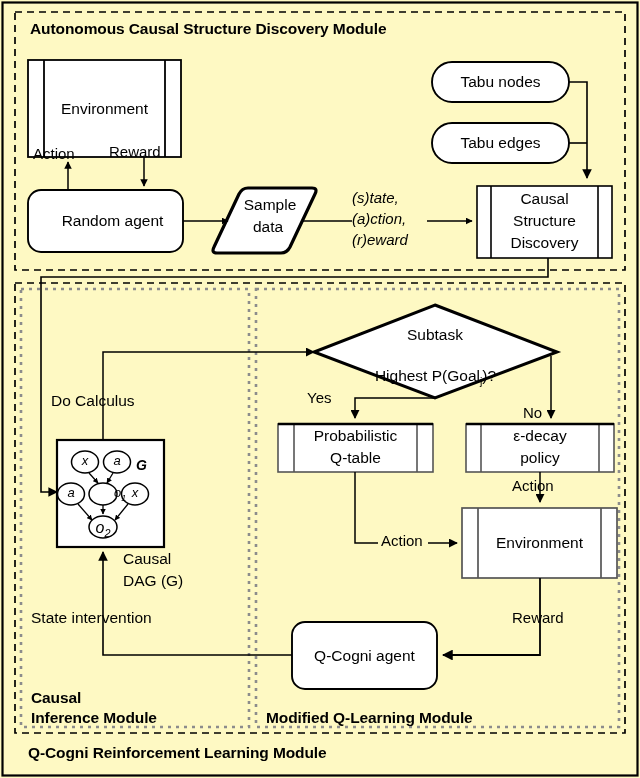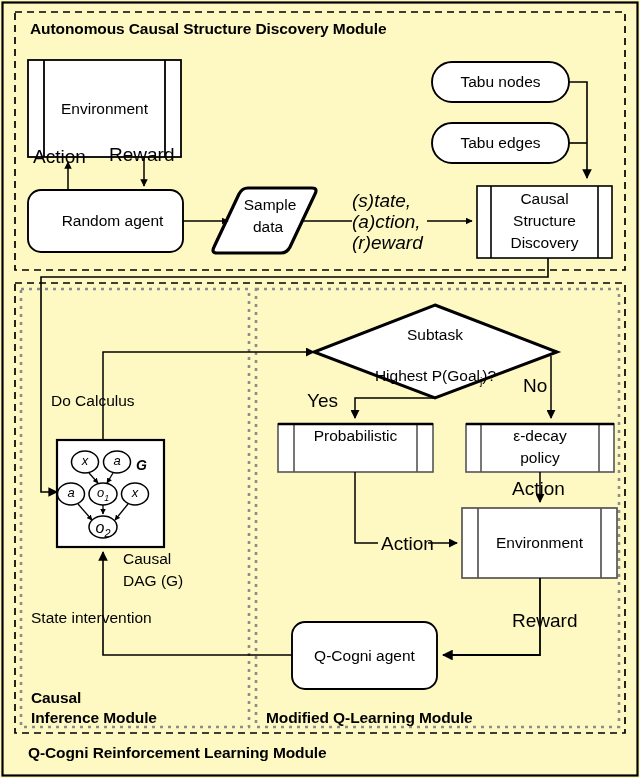--- a/index.html
+++ b/index.html
@@ -7,21 +7,21 @@
   #root{
     position:relative;
     width:640px;height:778px;
     background:#fef9c3;
     overflow:hidden;
   }
   #svgcanvas{position:absolute;left:0;top:0;width:640px;height:778px;}
   .lbl{position:absolute;white-space:pre;line-height:1.12;}
   .modtitle{font-weight:bold;font-size:15.5px;color:#000;letter-spacing:-0.1px;}
   .nodetext{font-size:15.5px;color:#000;text-align:center;}
-  .edgelabel{font-size:19px;color:#000;}
+  .edgelabel{font-size:15px;color:#000;}
   .italic{font-style:italic;}
   .ctr{display:flex;align-items:center;justify-content:center;}
   sub{font-size:0.68em;}
 </style>
 </head>
 <body>
 
 <div id="root">
 
   <svg id="svgcanvas" viewBox="0 0 640 778">
@@ -169,36 +169,37 @@
   <div class="lbl edgelabel italic" style="left:352px;top:211px;">(a)ction,</div>
   <div class="lbl edgelabel italic" style="left:352px;top:232px;">(r)eward</div>
 
   <div class="lbl edgelabel" style="left:51px;top:392px;font-size:15.5px;">Do Calculus</div>
 
   <div class="lbl" style="left:136px;top:458px;font-size:14px;font-style:italic;font-weight:bold;">G</div>
 
   <div class="lbl" style="left:71px;top:454px;width:28px;text-align:center;font-size:13px;font-style:italic;">x</div>
   <div class="lbl" style="left:103px;top:454px;width:28px;text-align:center;font-size:13px;font-style:italic;">a</div>
   <div class="lbl" style="left:57px;top:486px;width:28px;text-align:center;font-size:13px;font-style:italic;">a</div>
-  <div class="lbl" style="left:89px;top:486px;width:28px;text-align:center;font-size:13px;font-style:italic;"><span>o</span><sub>1</sub></div>
+  <div class="lbl" style="left:89px;top:486px;width:28px;text-align:center;font-size:13px;font-style:italic;padding-left:17px;"><span>o</span><sub>1</sub></div>
   <div class="lbl" style="left:121px;top:486px;width:28px;text-align:center;font-size:13px;font-style:italic;">x</div>
   <div class="lbl" style="left:89px;top:519px;width:28px;text-align:center;font-size:16px;font-style:italic;"><span>o</span><sub>2</sub></div>
 
   <div class="lbl edgelabel" style="left:123px;top:550px;font-size:15.5px;">Causal</div>
   <div class="lbl edgelabel" style="left:123px;top:572px;font-size:15.5px;"><span>DAG (G)</span></div>
 
   <div class="lbl edgelabel" style="left:31px;top:609px;font-size:15.5px;">State intervention</div>
 
   <div class="lbl nodetext" style="left:370px;top:326px;width:130px;text-align:center;">Subtask</div>
   <div class="lbl nodetext" style="left:348px;top:348px;width:175px;text-align:center;margin-top:19px;"><span>Highest P(Goal</span><sub>j</sub><span>)?</span></div>
 
   <div class="lbl edgelabel" style="left:307px;top:390px;">Yes</div>
-  <div class="lbl edgelabel" style="left:523px;top:375px;">No</div>
+  <div class="lbl edgelabel" style="left:523px;top:405px;">No</div>
 
   <div class="lbl nodetext" style="left:294px;top:427px;width:123px;text-align:center;">Probabilistic</div>
+  <div class="lbl nodetext" style="left:294px;top:449px;width:123px;text-align:center;">Q-table</div>
 
   <div class="lbl nodetext" style="left:481px;top:427px;width:118px;text-align:center;">ε-decay</div>
   <div class="lbl nodetext" style="left:481px;top:449px;width:118px;text-align:center;">policy</div>
 
   <div class="lbl edgelabel" style="left:512px;top:478px;">Action</div>
 
   <div class="lbl nodetext ctr" style="left:478px;top:508px;width:123px;height:70px;">Environment</div>
 
   <div class="lbl edgelabel" style="left:381px;top:533px;">Action</div>
 

